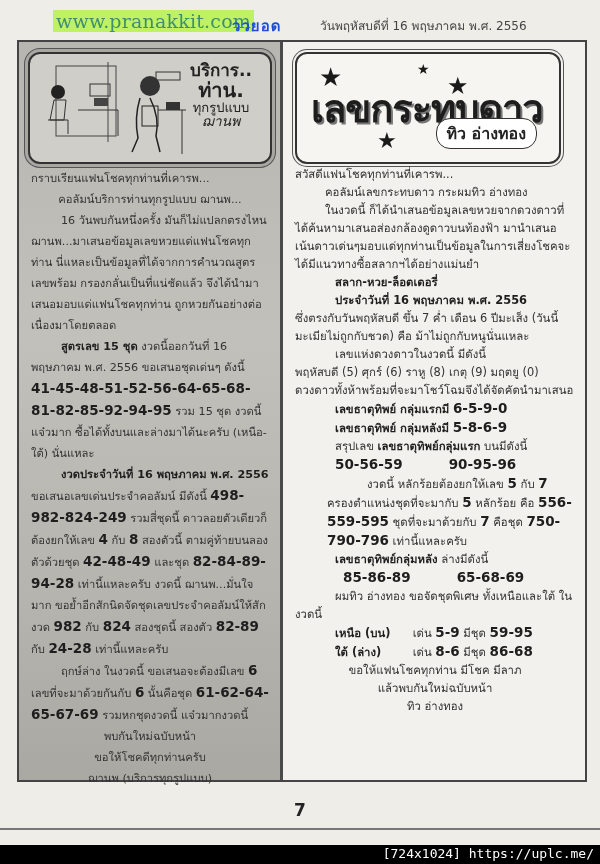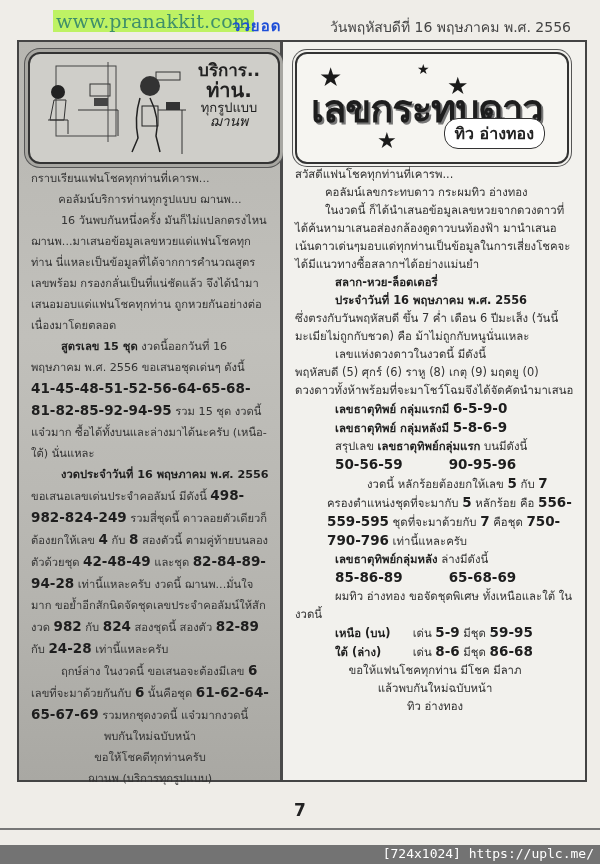--- a/index.html
+++ b/index.html
@@ -1,25 +1,25 @@
 <!DOCTYPE html>
 <html><head>
 <meta charset="utf-8">
 <style>
   html,body{margin:0;padding:0;}
   body{width:600px;height:864px;background:#eceae4;position:relative;overflow:hidden;font-family:"DejaVu Sans","Liberation Sans",sans-serif;color:#2b2b2b;}
   .page{position:absolute;left:0;top:0;width:600px;height:845px;background:#efede8;}
   .hdr{position:absolute;top:8px;left:0;width:600px;height:30px;}
   .watermark{position:absolute;left:53px;top:2px;font-family:"DejaVu Serif","Liberation Serif",serif;font-size:19px;color:#3f8f6a;letter-spacing:0.2px;background:#bef264;padding:0 3px;}
   .brand{position:absolute;left:232px;top:6px;font-weight:bold;font-size:15px;color:#1d4ed8;letter-spacing:1px;font-family:"DejaVu Sans",sans-serif;}
-  .date{position:absolute;left:330px;top:8px;font-size:14px;color:#444;}
+  .date{position:absolute;left:320px;top:8px;font-size:12px;color:#444;}
   .frame{position:absolute;left:17px;top:40px;width:566px;height:738px;border:2px solid #444;background:#f1f0ec;}
   .colL{position:absolute;left:0;top:0;width:261px;height:738px;background:linear-gradient(180deg,#b7b6b1 0%,#c1c0bb 40%,#b5b4af 75%,#a9a8a3 100%);border-right:3px solid #4a4a4a;}
   .colR{position:absolute;left:264px;top:0;width:302px;height:738px;background:#f2f1ed;}
-  .banner{position:absolute;border:2px solid #333;border-radius:12px;background:#dcdad5;padding-left:8px;}
+  .banner{position:absolute;border:2px solid #333;border-radius:12px;background:#dcdad5;}
   .bannerL{left:9px;top:10px;width:240px;height:108px;box-shadow:0 0 0 3px #a8a7a2,0 0 0 4px #555;background:#cfcec9;}
   .bannerR{left:12px;top:10px;width:262px;height:108px;background:#f6f5f1;box-shadow:0 0 0 2px #f2f1ed,0 0 0 3px #555;}
   .bannerL .title{position:absolute;right:10px;top:8px;width:78px;text-align:center;font-weight:bold;color:#222;line-height:1.05;}
   .t1{font-size:17px;}
   .t2{font-size:20px;}
   .t3{font-size:13px;font-weight:normal;}
   .t4{font-size:14px;font-style:italic;font-weight:normal;}
   .cartoon{position:absolute;left:8px;top:8px;width:148px;height:92px;}
   .bannerR .logo{position:absolute;left:14px;top:24px;font-size:38px;font-weight:bold;color:#1d1d1d;letter-spacing:-1px;text-shadow:2px 2px 0 #777;}
   .bannerR .sub{position:absolute;right:22px;top:64px;font-size:16px;font-weight:bold;color:#222;background:#fff;border:1px solid #333;border-radius:14px;padding:2px 10px;}
@@ -28,21 +28,21 @@
   .txt{position:absolute;font-size:11.2px;line-height:21px;color:#333;}
   .txtL{left:12px;top:126px;width:238px;}
   .txtR{left:12px;top:123px;width:280px;line-height:18px;font-size:11.4px;}
   .p{margin:0;}
   .ind{text-indent:30px;}
   .ctr{text-align:center;}
   .b{font-weight:bold;color:#1e1e1e;}
   .big{font-weight:bold;font-size:13.5px;color:#1e1e1e;}
   .pageno{position:absolute;left:0;width:600px;top:800px;text-align:center;font-weight:bold;font-size:17px;color:#222;}
   .rule{position:absolute;left:0;width:600px;top:828px;height:2px;background:#777;}
-  .bottombar{position:absolute;left:0;top:845px;width:600px;height:19px;background:#737373;}
+  .bottombar{position:absolute;left:0;top:845px;width:600px;height:19px;background:#000000;}
   .bottombar span{position:absolute;right:6px;top:1px;color:#fff;font-size:13px;font-family:"DejaVu Sans Mono","Liberation Mono",monospace;}
 </style>
 </head>
 <body>
 
 <div class="page">
 
   <div class="hdr">
     <span class="watermark">www.pranakkit.com</span>
     <span class="brand">ววยอด</span>
@@ -175,21 +175,21 @@
           <span class="big">7</span>
           <span>คือชุด</span>
           <span class="big">750-790-796</span>
           <span>เท่านี้แหละครับ</span>
         </p>
         <p class="p" style="padding-left:40px;">
           <span class="b">เลขธาตุทิพย์กลุ่มหลัง</span>
           <span>ล่างมีดังนี้</span>
         </p>
         <p class="p" style="padding-left:40px;">
-          <span class="big" style="display:inline-block;width:110px;">85-86-89</span>
+          <span class="big" style="display:inline-block;width:110px;margin-left:8px;">85-86-89</span>
           <span class="big">65-68-69</span>
         </p>
         <p class="p ind" style="text-indent:40px;">ผมทิว อ่างทอง ขอจัดชุดพิเศษ ทั้งเหนือและใต้ ในงวดนี้</p>
         <p class="p" style="padding-left:40px;">
           <span class="b" style="display:inline-block;width:74px;">เหนือ (บน)</span>
           <span>เด่น</span>
           <span class="big">5-9</span>
           <span>มีชุด</span>
           <span class="big">59-95</span>
         </p>

